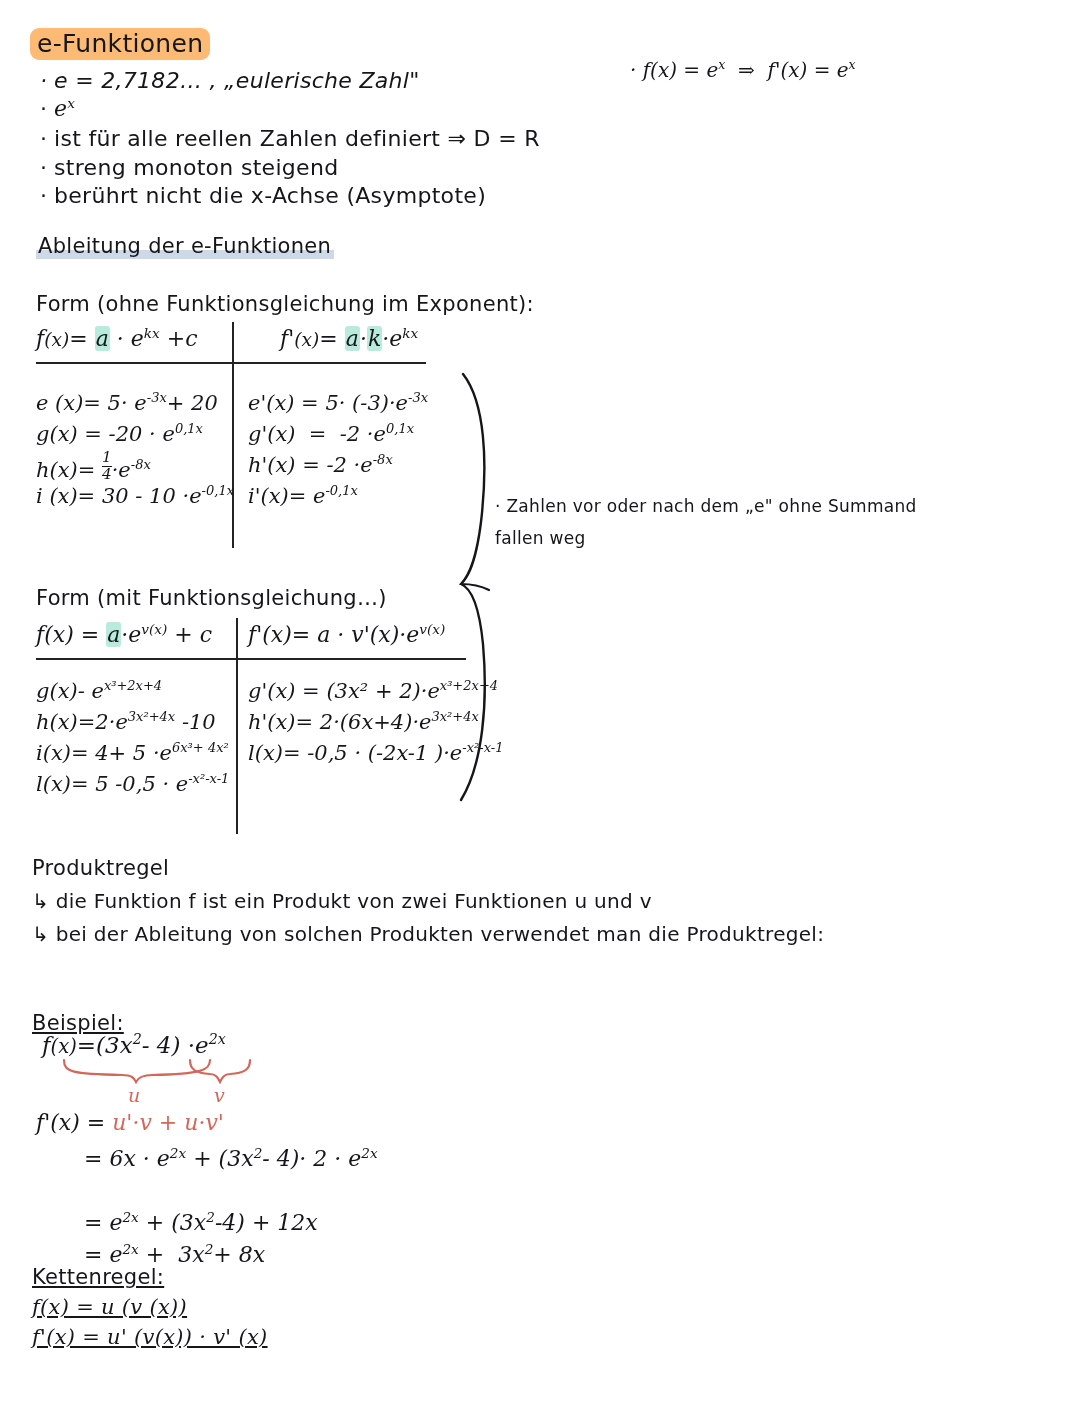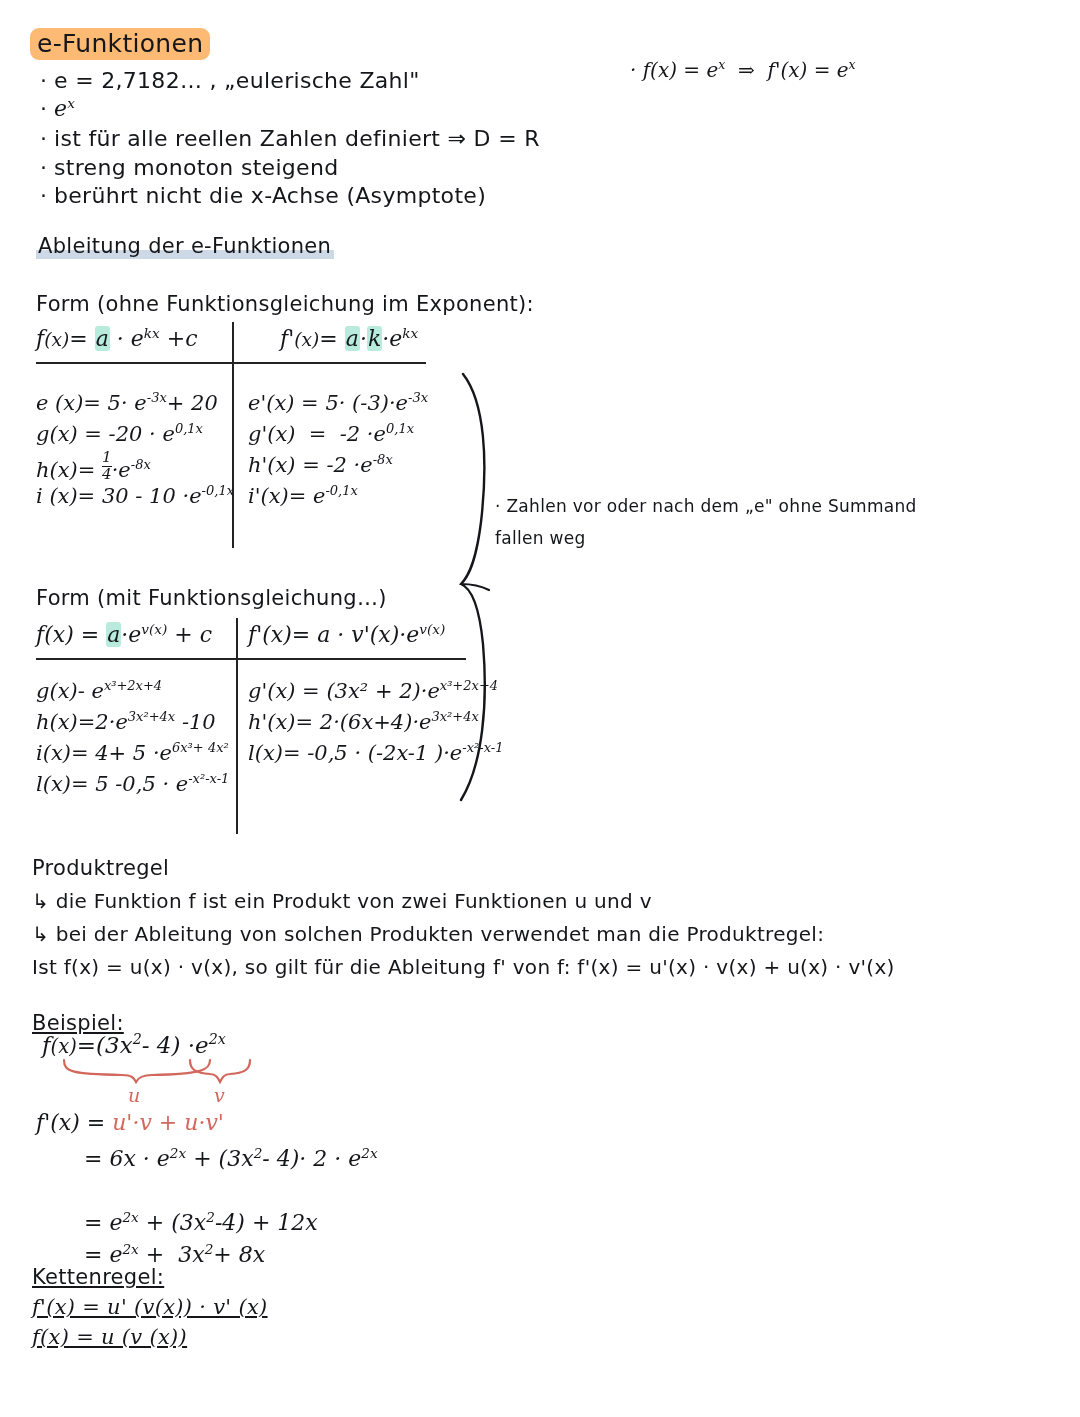--- a/index.html
+++ b/index.html
@@ -109,21 +109,21 @@
 </head>
 <body>
 
 <div class="page">
 
   <div class="blk hw" id="title">
     <span class="hl-blue">e-Funktionen</span>
   </div>
 
   <div>
-    <div class="blk hw bullet-row" style="left:40px; top:68px;">
+    <div class="blk hw bullet-row" style="left:40px; top:68px;font-style:italic;">
       <span class="dot">·</span><span>e = 2,7182… , „eulerische Zahl"</span>
     </div>
     <div class="blk hw bullet-row" style="left:40px; top:96px;">
       <span class="dot">·</span><span class="math">e<sup>x</sup></span>
     </div>
     <div class="blk hw bullet-row" style="left:40px; top:126px;">
       <span class="dot">·</span><span>ist für alle reellen Zahlen definiert   ⇒ D = R</span>
     </div>
     <div class="blk hw bullet-row" style="left:40px; top:155px;">
       <span class="dot">·</span><span>streng monoton steigend</span>
@@ -206,21 +206,20 @@
       <div class="row math">g'(x) = (3x² + 2)·e<sup>x³+2x+4</sup></div>
       <div class="row math">h'(x)= 2·(6x+4)·e<sup>3x²+4x</sup></div>
       <div class="row math">l(x)= -0,5 · (-2x-1 )·e<sup>-x²-x-1</sup></div>
     </div>
   </div>
 
   <div class="blk hw" id="prod">
     <div class="head">Produktregel</div>
     <div>↳ die Funktion f ist ein Produkt von zwei Funktionen u und v</div>
     <div>↳ bei der Ableitung von solchen Produkten verwendet man die Produktregel:</div>
-    <div>Ist f(x) = u(x) · v(x), so gilt für die Ableitung f' von f:  f'(x) = u'(x) · v(x) + u(x) · v'(x)</div>
   </div>
 
   <div class="blk hw" id="beispiel">
     <div style="font-size:21px;">Beispiel:</div>
   </div>
 
   <div class="blk math" style="left:42px; top:1032px; font-size:23px;">
     f<span style="font-size:0.85em">(x)</span>=<span class="underbrace-wrap">(3x<sup>2</sup>- 4)</span> ·<span class="underbrace-wrap">e<sup>2x</sup></span>
   </div>
 
@@ -237,17 +236,17 @@
   <div class="blk math" style="left:36px; top:1110px; font-size:22px;">
     f'(x) = <span class="red">u'·v + u·v'</span>
   </div>
 
   <div class="blk math" style="left:84px; top:1146px; font-size:22px;">= 6x · e<sup>2x</sup> + (3x<sup>2</sup>- 4)· 2 · e<sup>2x</sup></div>
   <div class="blk math" style="left:84px; top:1210px; font-size:22px;">= e<sup>2x</sup> + (3x<sup>2</sup>-4) + 12x</div>
   <div class="blk math" style="left:84px; top:1242px; font-size:22px;">= e<sup>2x</sup> +&nbsp; 3x<sup>2</sup>+ 8x</div>
 
   <div class="blk hw" id="ketten">
     <div style="font-size:21px;">Kettenregel:</div>
+    <div class="math" style="font-size:21px;">f(x) = u (v (x))</div>
     <div class="math" style="font-size:21px;">f'(x) = u' (v(x)) · v' (x)</div>
-    <div class="math" style="font-size:21px;">f(x) = u (v (x))</div>
   </div>
 
 </div>
 
 </body></html>

